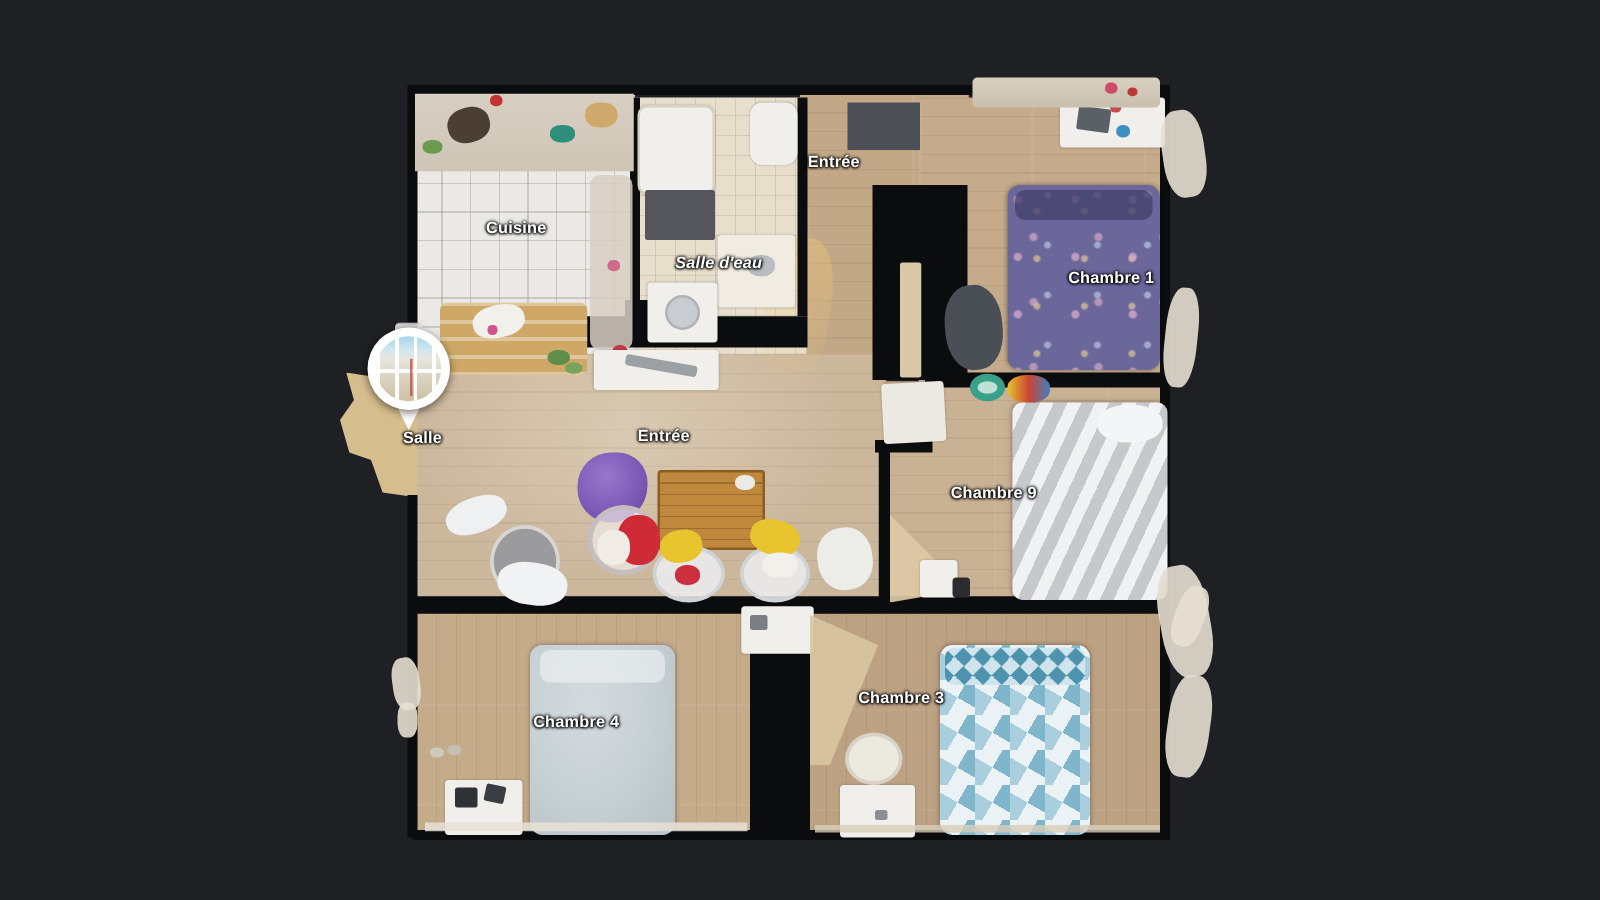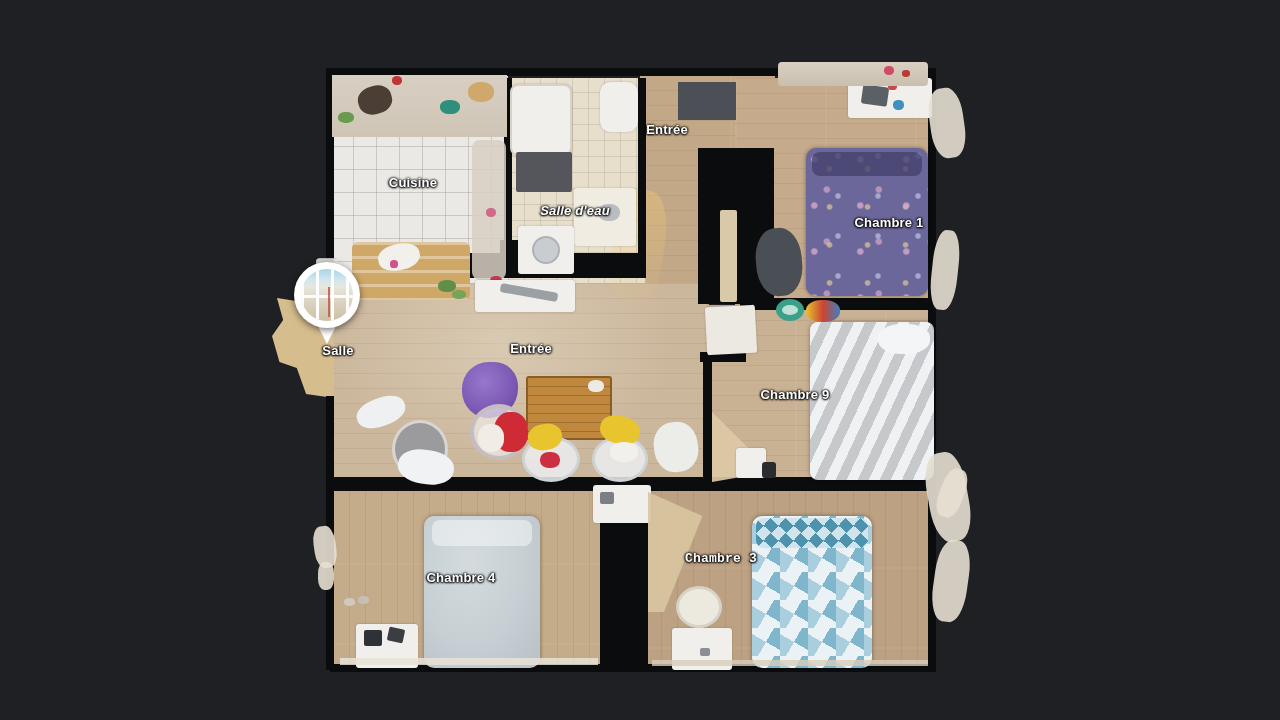--- a/index.html
+++ b/index.html
@@ -177,21 +177,21 @@
               background-image:repeating-linear-gradient(180deg, rgba(150,150,150,.4) 0 1px, rgba(0,0,0,0) 1px 9px);"></div>
   <div class="abs" style="left:778px;top:62px;width:150px;height:24px;background:linear-gradient(180deg,#d9d0c2,#c9bfae);border-radius:4px;"></div>
   <div class="blob" style="left:884px;top:66px;width:10px;height:9px;background:#d04a6a;"></div>
   <div class="blob" style="left:902px;top:70px;width:8px;height:7px;background:#bb3a36;"></div>
 
   <span class="room-label" style="left:413px;top:182px;text-align:center;">Cuisine</span>
   <span class="room-label" style="left:575px;top:210px;font-style:italic;">Salle d'eau</span>
   <span class="room-label" style="left:667px;top:129px;">Entrée</span>
   <span class="room-label" style="left:841px;top:222px;margin-left:48px;">Chambre 1</span>
   <span class="room-label" style="left:795px;top:394px;">Chambre 9</span>
-  <span class="room-label" style="left:721px;top:558px;font-family:Liberation Mono, monospace;">Chambre 3</span>
+  <span class="room-label" style="left:721px;top:558px;">Chambre 3</span>
   <span class="room-label" style="left:461px;top:577px;text-align:center;">Chambre 4</span>
   <span class="room-label" style="left:531px;top:348px;">Entrée</span>
   <span class="room-label" style="left:338px;top:350px;">Salle</span>
 
   <div class="abs" style="left:316px;top:322px;width:0;height:0;z-index:49;
               border-left:11px solid rgba(0,0,0,0);border-right:11px solid rgba(0,0,0,0);border-top:22px solid #ffffff;"></div>
   <div class="abs" style="left:294px;top:262px;width:66px;height:66px;border-radius:50%;background:#ffffff;z-index:50;
               box-shadow:0 2px 7px rgba(0,0,0,.55);">
     <div style="position:absolute;left:7px;top:7px;width:52px;height:52px;border-radius:50%;overflow:hidden;
                 background:linear-gradient(180deg, #a8d4e8 0%, #cfe6ef 20%, #e8e6df 34%, #ddd6c6 58%, #cdbfa4 100%);">

